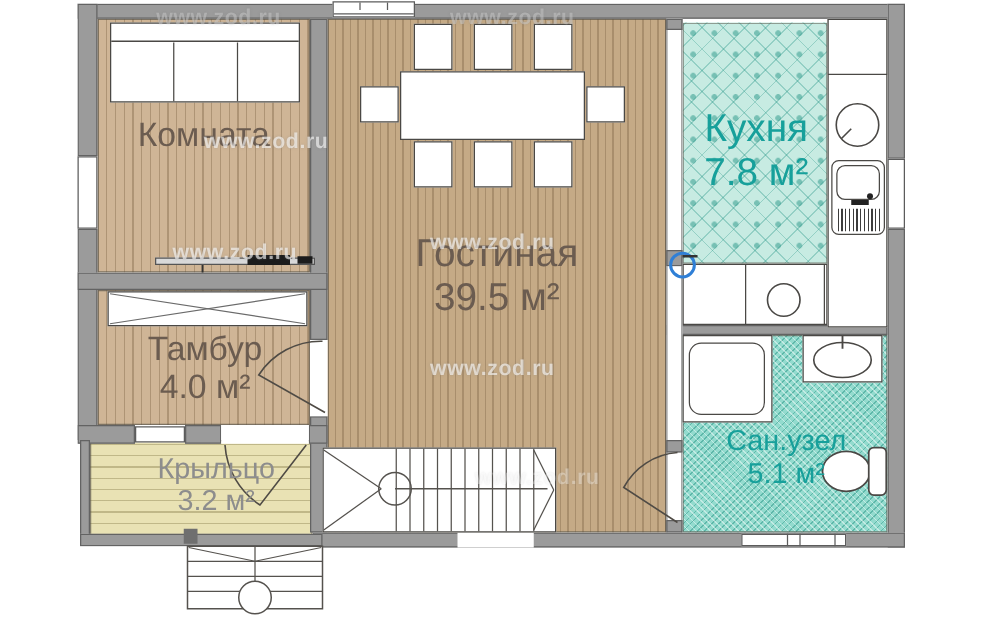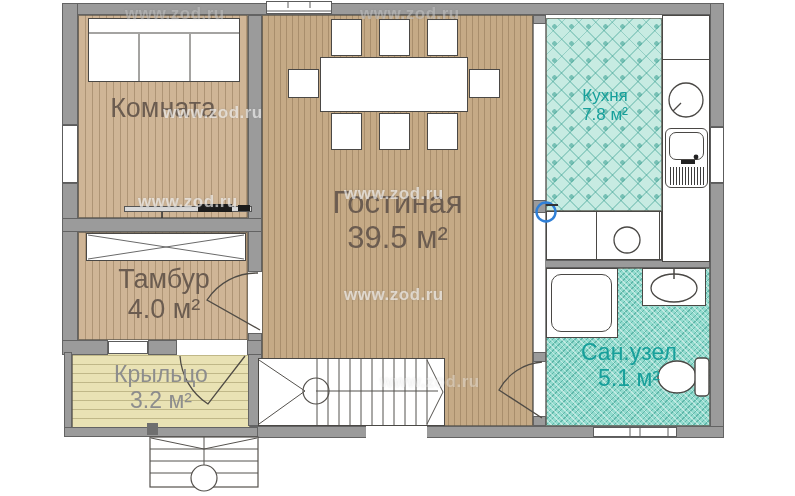--- a/index.html
+++ b/index.html
@@ -35,22 +35,22 @@
   .strip{position:absolute;background:#fff;border-left:1px solid #8a8a8a;border-right:1px solid #8a8a8a;box-sizing:border-box;}
   
   .furn{position:absolute;background:#fff;border:1.5px solid #4a4845;box-sizing:border-box;}
   .furn-thin{position:absolute;background:#fff;border:1px solid #4a4845;box-sizing:border-box;}
   .grill{position:absolute;background:repeating-linear-gradient(90deg,#3c3c3c 0 1px,transparent 1px 3px);}
   
   .room-label{position:absolute;text-align:center;line-height:1.12;pointer-events:none;}
   .room-label span{display:block;}
   .lbl-brown{color:var(--label-brown);}
   .lbl-teal{color:var(--label-teal);}
-  .lbl-gray{color:var(--label-gray);}
-  .f31{font-size:31px;} .f27{font-size:27px;} .f26{font-size:17px;} .f23{font-size:23px;}
+  .lbl-gray{color:var(--label-gray);padding-left:12px;}
+  .f31{font-size:31px;} .f27{font-size:27px;} .f26{font-size:31px;} .f23{font-size:23px;}
   
   .wm{position:absolute;font-size:17px;font-weight:bold;letter-spacing:.5px;
       color:rgba(255,255,255,.6);text-shadow:0 0 2px rgba(125,125,125,.35);pointer-events:none;}
   .wm.dim{color:rgba(210,210,210,.45);}
   svg.overlay{position:absolute;left:0;top:0;pointer-events:none;}
 </style>
 </head>
 <body>
 
 <div id="plan">

